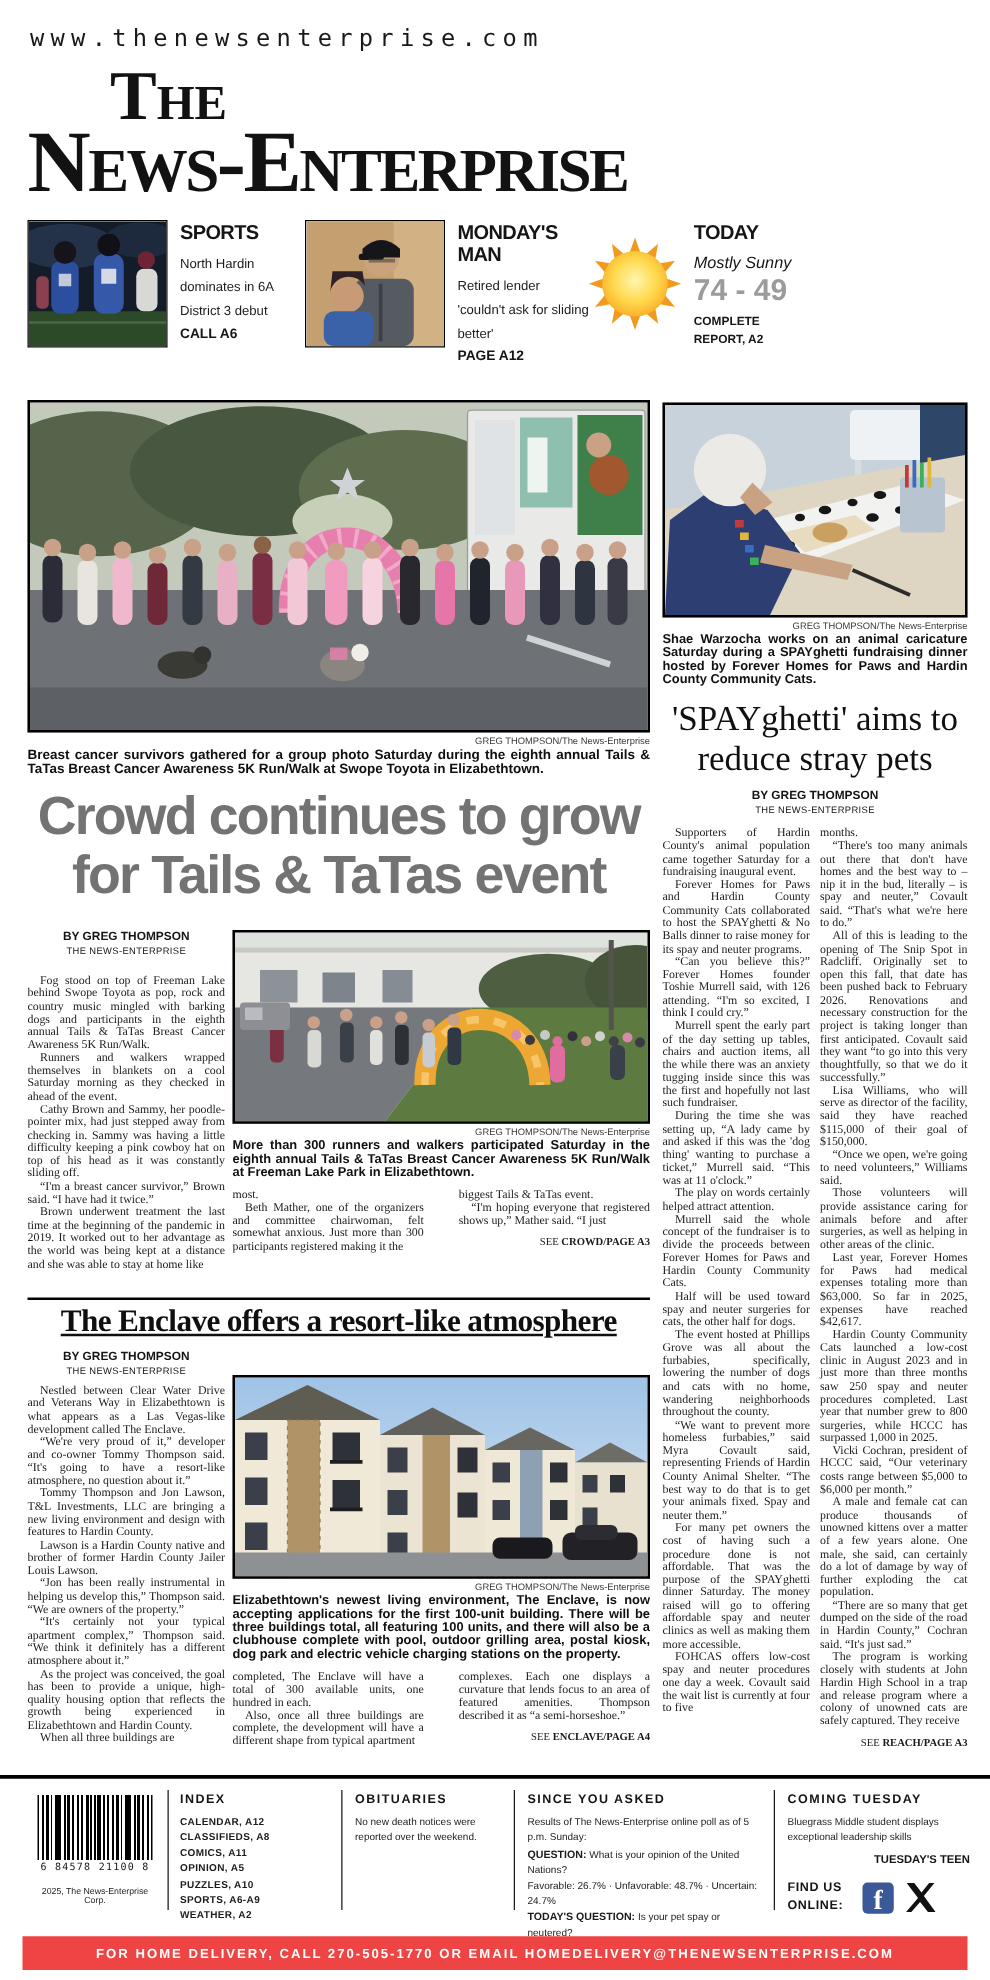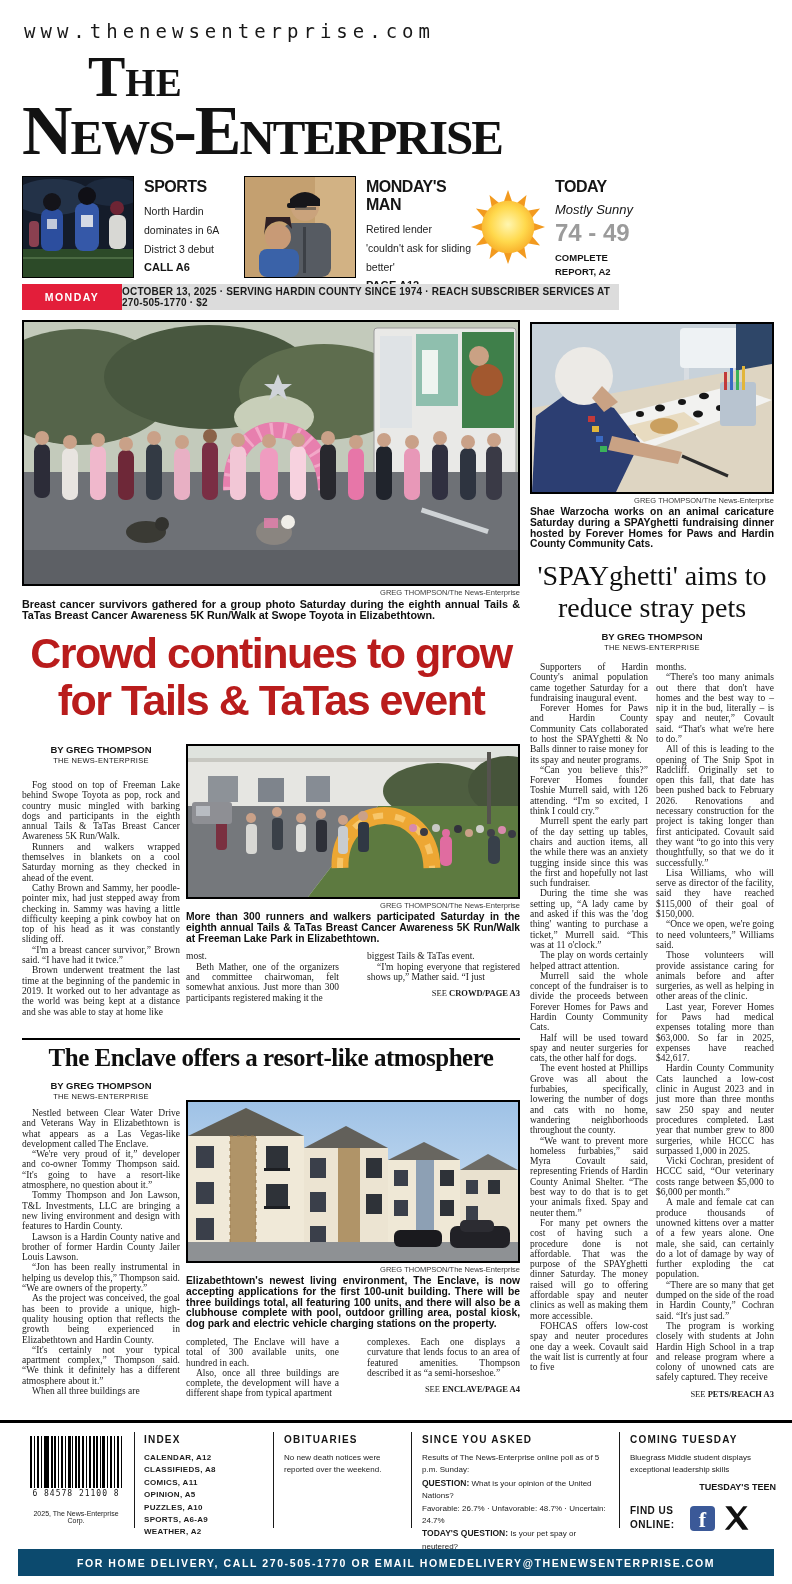--- a/index.html
+++ b/index.html
@@ -48,31 +48,31 @@
   .byline{text-align:center;}
   .byline .by{font-size:9.5px;font-weight:700;}
   .byline .org{font-size:7.5px;letter-spacing:.3px;margin-top:1px;}
   .jump{text-align:right;font-size:8.5px;margin-top:6px;}
   .jump .jb{font-weight:700;}
 
   
   .lead-block{position:absolute;left:22px;top:320px;width:498px;}
   .lead-block .pframe{height:266px;}
   .crowd-headline{position:absolute;left:22px;top:630px;width:498px;text-align:center;
-      font-size:43px;line-height:1.1;font-weight:700;letter-spacing:-1.5px;color:#b91c1c;}
+      font-size:43px;line-height:1.1;font-weight:700;letter-spacing:-1.5px;color:#737373;}
   .crowd-byline{position:absolute;left:22px;top:744px;width:158px;}
   .crowd-col1{position:absolute;left:22px;top:780px;width:158px;height:256px;overflow:hidden;}
   .crowd-mid{position:absolute;left:186px;top:744px;width:334px;}
   .crowd-mid .pframe{height:155px;}
   .twocol{display:flex;gap:28px;margin-top:7px;}
   .twocol .c{flex:1;}
 
   .divider{position:absolute;left:22px;top:1038px;width:498px;border-top:2px solid #000;}
   .enclave-headline{position:absolute;left:22px;top:1044px;width:498px;text-align:center;
-      font-family:"Liberation Serif",serif;font-size:25px;font-weight:700;letter-spacing:-.5px;color:#0f0f0f;}
+      font-family:"Liberation Serif",serif;font-size:25px;font-weight:700;letter-spacing:-.5px;color:#0f0f0f;text-decoration:underline;}
   .enclave-byline{position:absolute;left:22px;top:1080px;width:158px;}
   .enclave-col1{position:absolute;left:22px;top:1108px;width:158px;height:300px;overflow:hidden;}
   .enclave-mid{position:absolute;left:186px;top:1100px;width:334px;}
   .enclave-mid .pframe{height:163px;}
 
   .spay-block{position:absolute;left:530px;top:322px;width:244px;}
   .spay-block .pframe{height:172px;}
   .spay-headline{font-family:"Liberation Serif",serif;font-size:28px;line-height:1.12;text-align:center;
       margin-top:10px;color:#101010;}
   .spay-byline{margin-top:8px;}
@@ -99,21 +99,21 @@
   .tag-right{font-size:9px;font-weight:700;text-align:right;margin-top:6px;}
   .findus{display:flex;align-items:center;gap:8px;margin-top:12px;}
   .findus-label{font-size:10px;font-weight:700;letter-spacing:.5px;width:52px;line-height:1.4;}
   .fb-icon{width:25px;height:25px;background:#3b5998;border-radius:4px;color:#fff;display:flex;
            align-items:flex-end;justify-content:center;font-family:"Liberation Serif",serif;
            font-weight:700;font-size:22px;line-height:.95;overflow:hidden;}
   .x-icon{width:28px;height:28px;}
   .x-icon svg{width:100%;height:100%;}
 
   
-  .footer{position:absolute;left:18px;top:1549px;width:756px;height:27px;background:#0c4a6e;color:#fff;
+  .footer{position:absolute;left:18px;top:1549px;width:756px;height:27px;background:#ef4444;color:#fff;
           display:flex;align-items:center;justify-content:center;font-size:10.5px;font-weight:700;letter-spacing:1.6px;}
 </style>
 </head>
 <body>
 
 <div class="page">
 
   <div class="url">www.thenewsenterprise.com</div>
   <div class="masthead">
     <div class="m-the">The</div>
@@ -197,24 +197,20 @@
       </div>
       <div class="tease-text" style="width:90px;">
         <div class="kicker">TODAY</div>
         <div class="t-cond">Mostly Sunny</div>
         <div class="t-temps">74 - 49</div>
         <div class="t-report">COMPLETE REPORT, A2</div>
       </div>
     </div>
   </div>
 
-  <div class="datebar">
-    <div class="daybadge">MONDAY</div>
-    <div class="datetext">OCTOBER 13, 2025 · SERVING HARDIN COUNTY SINCE 1974 · REACH SUBSCRIBER SERVICES AT 270-505-1770 · $2</div>
-  </div>
 
   <div class="lead-block">
     <div class="pframe">
       <svg viewBox="0 0 494 262" preserveAspectRatio="none">
         <rect width="494" height="262" fill="#c3cabb"></rect>
         <ellipse cx="55" cy="65" rx="95" ry="58" fill="#55644a"></ellipse>
         <ellipse cx="185" cy="55" rx="105" ry="52" fill="#48573f"></ellipse>
         <ellipse cx="300" cy="70" rx="85" ry="48" fill="#5e6d4e"></ellipse>
         <ellipse cx="250" cy="95" rx="40" ry="22" fill="#c8cfb9"></ellipse>
         <rect x="350" y="6" width="142" height="150" rx="3" fill="#e9e9e7" stroke="#9a9a9a"></rect>
@@ -359,22 +355,22 @@
   <div class="enclave-byline byline">
     <div class="by">BY GREG THOMPSON</div>
     <div class="org">THE NEWS-ENTERPRISE</div>
   </div>
   <div class="enclave-col1 serif">
     <p>Nestled between Clear Water Drive and Veterans Way in Elizabethtown is what appears as a Las Vegas-like development called The Enclave.</p>
     <p>“We're very proud of it,” developer and co-owner Tommy Thompson said. “It's going to have a resort-like atmosphere, no question about it.”</p>
     <p>Tommy Thompson and Jon Lawson, T&amp;L Investments, LLC are bringing a new living environment and design with features to Hardin County.</p>
     <p>Lawson is a Hardin County native and brother of former Hardin County Jailer Louis Lawson.</p>
     <p>“Jon has been really instrumental in helping us develop this,” Thompson said. “We are owners of the property.”</p>
+    <p>“It's certainly not your typical apartment complex,” Thompson said. “We think it definitely has a different atmosphere about it.”</p>
     <p>As the project was conceived, the goal has been to provide a unique, high-quality housing option that reflects the growth being experienced in Elizabethtown and Hardin County.</p>
-    <p>“It's certainly not your typical apartment complex,” Thompson said. “We think it definitely has a different atmosphere about it.”</p>
     <p>When all three buildings are</p>
   </div>
   <div class="enclave-mid">
     <div class="pframe">
       <svg viewBox="0 0 330 159" preserveAspectRatio="none">
         <defs>
           <linearGradient id="skyb" x1="0" y1="0" x2="0" y2="1">
             <stop offset="0%" stop-color="#9fc2e6"></stop>
               <stop offset="100%" stop-color="#d8e8f6"></stop>
           </linearGradient>
@@ -503,21 +499,21 @@
         <p>All of this is leading to the opening of The Snip Spot in Radcliff. Originally set to open this fall, that date has been pushed back to February 2026. Renovations and necessary construction for the project is taking longer than first anticipated. Covault said they want “to go into this very thoughtfully, so that we do it successfully.”</p>
         <p>Lisa Williams, who will serve as director of the facility, said they have reached $115,000 of their goal of $150,000.</p>
         <p>“Once we open, we're going to need volunteers,” Williams said.</p>
         <p>Those volunteers will provide assistance caring for animals before and after surgeries, as well as helping in other areas of the clinic.</p>
         <p>Last year, Forever Homes for Paws had medical expenses totaling more than $63,000. So far in 2025, expenses have reached $42,617.</p>
         <p>Hardin County Community Cats launched a low-cost clinic in August 2023 and in just more than three months saw 250 spay and neuter procedures completed. Last year that number grew to 800 surgeries, while HCCC has surpassed 1,000 in 2025.</p>
         <p>Vicki Cochran, president of HCCC said, “Our veterinary costs range between $5,000 to $6,000 per month.”</p>
         <p>A male and female cat can produce thousands of unowned kittens over a matter of a few years alone. One male, she said, can certainly do a lot of damage by way of further exploding the cat population.</p>
         <p>“There are so many that get dumped on the side of the road in Hardin County,” Cochran said. “It's just sad.”</p>
         <p>The program is working closely with students at John Hardin High School in a trap and release program where a colony of unowned cats are safely captured. They receive</p>
-        <div class="jump"><span>SEE </span><span class="jb">PETS/REACH A3</span></div>
+        <div class="jump"><span>SEE </span><span class="jb">REACH/PAGE A3</span></div>
       </div>
     </div>
   </div>
 
   <div class="bottom-rule"></div>
   <div class="bottom-bar">
     <div class="bc-block">
       <div class="barcode"></div>
       <div class="bc-digits">6 84578 21100 8</div>
       <div class="bc-copy">2025, The News-Enterprise Corp.</div>

